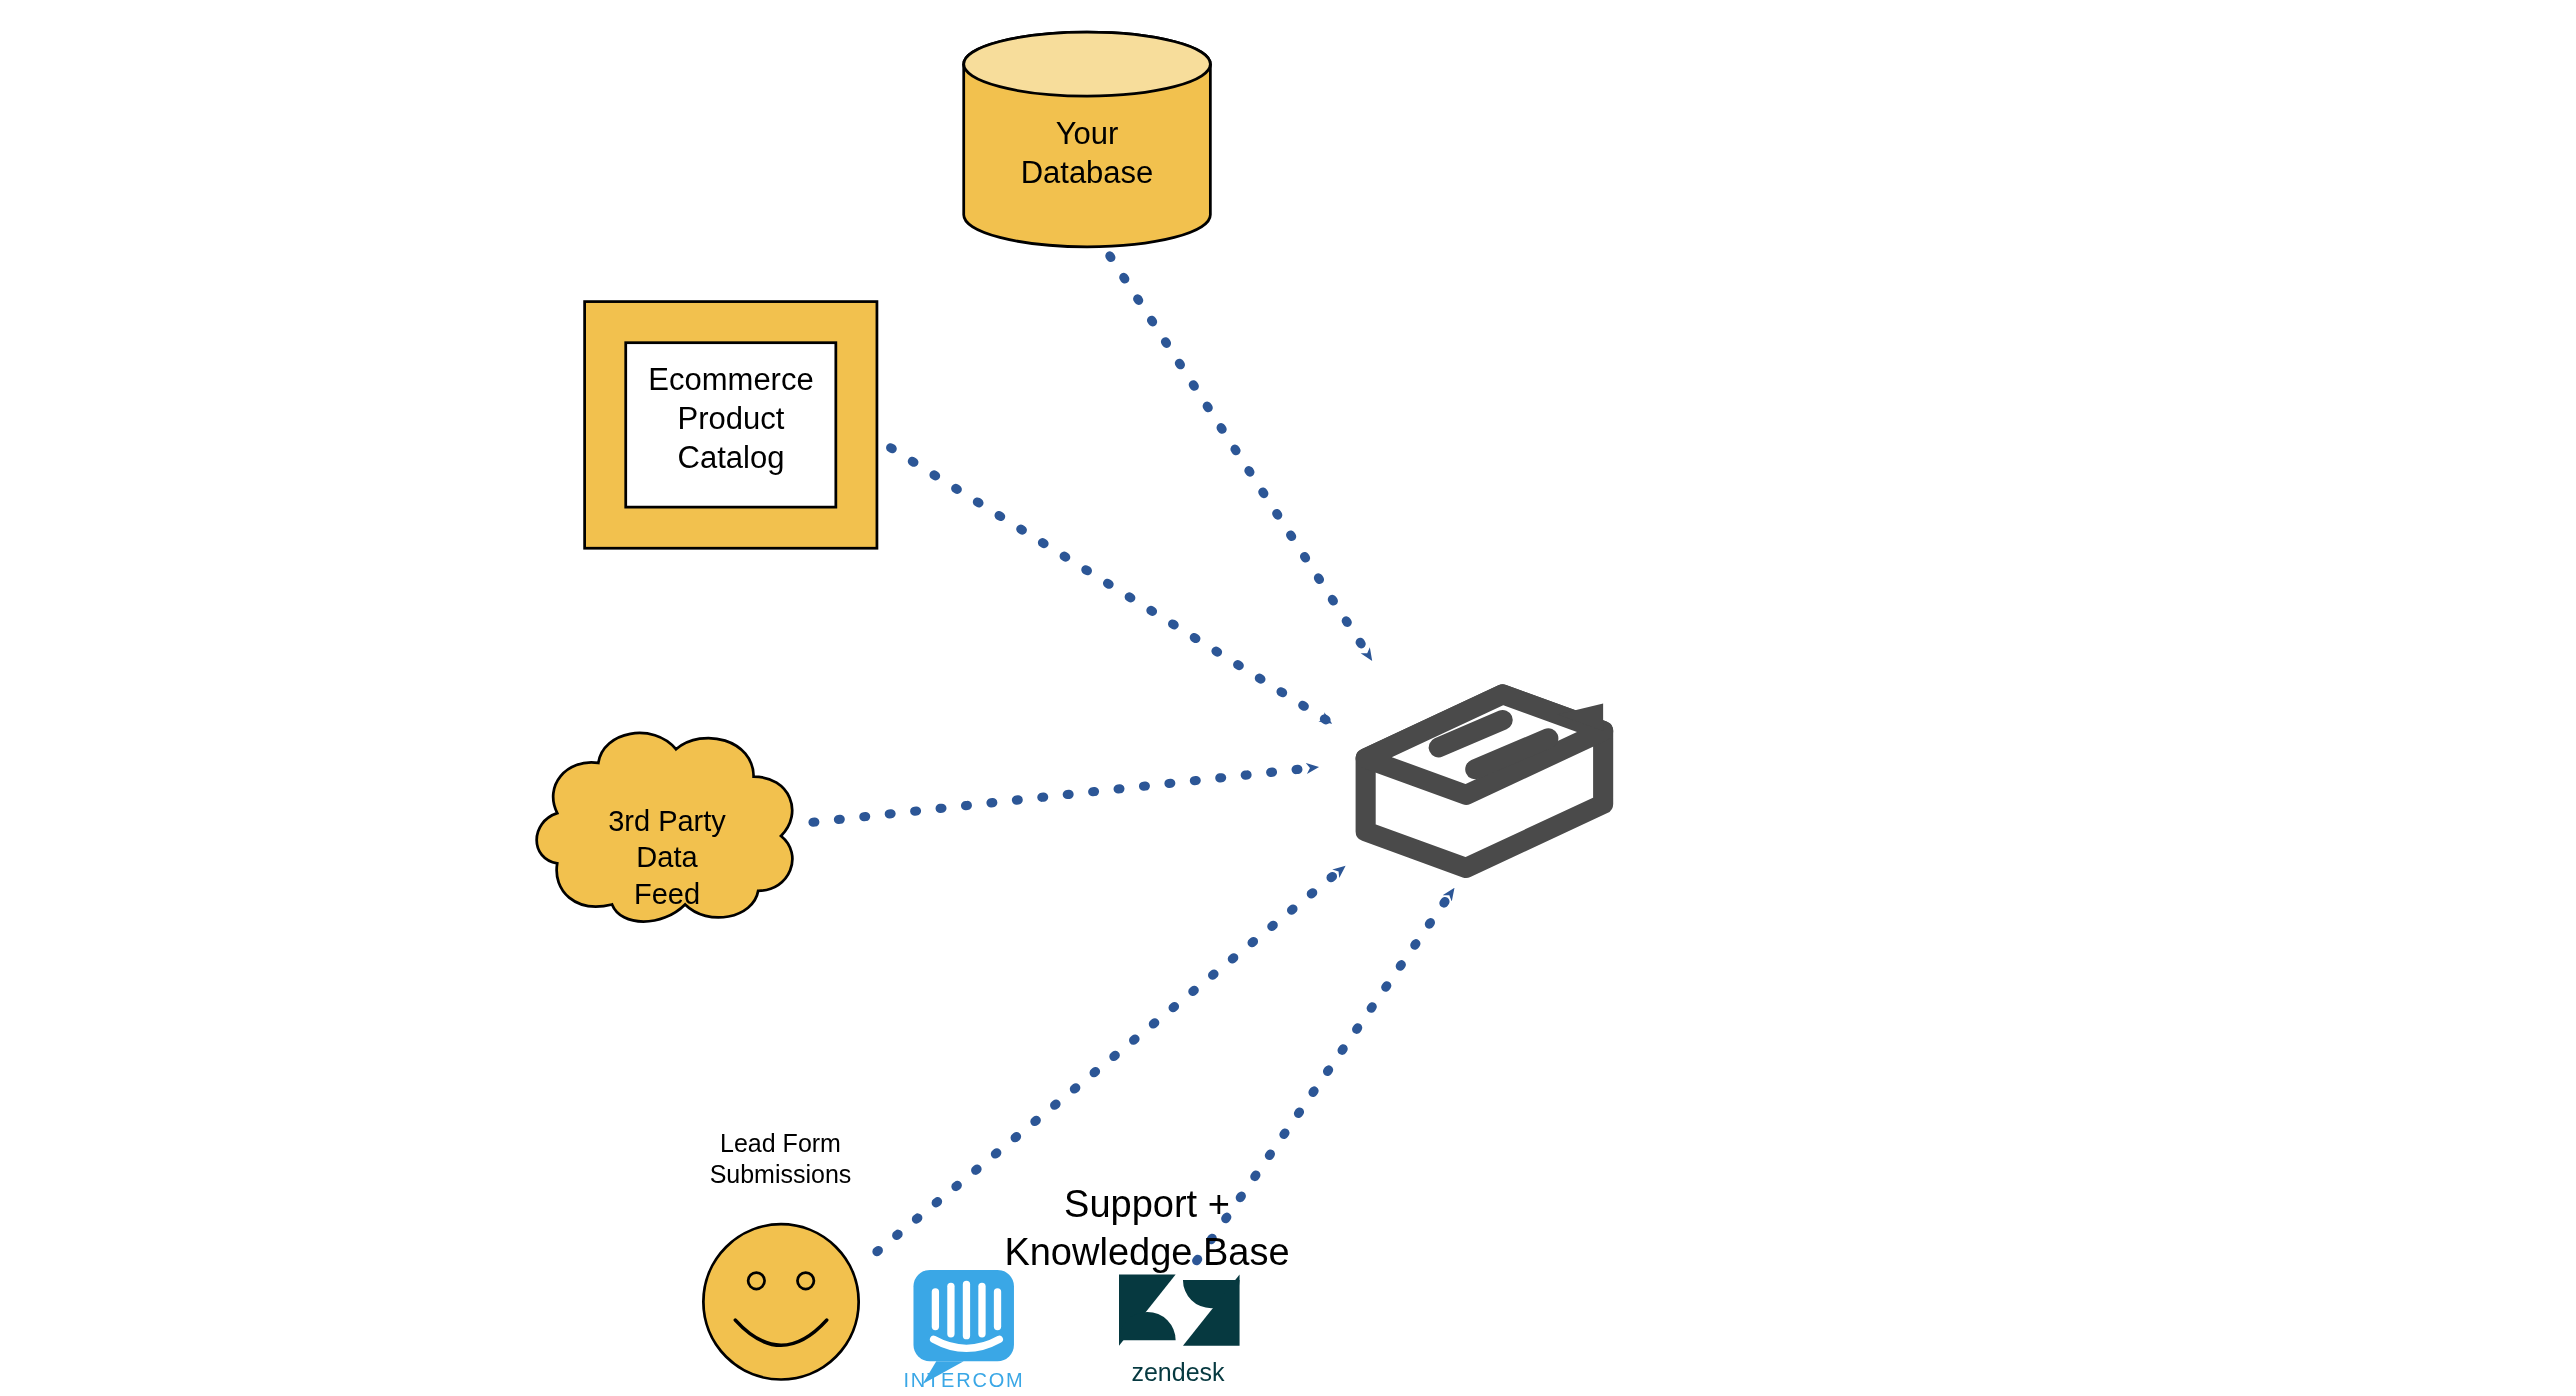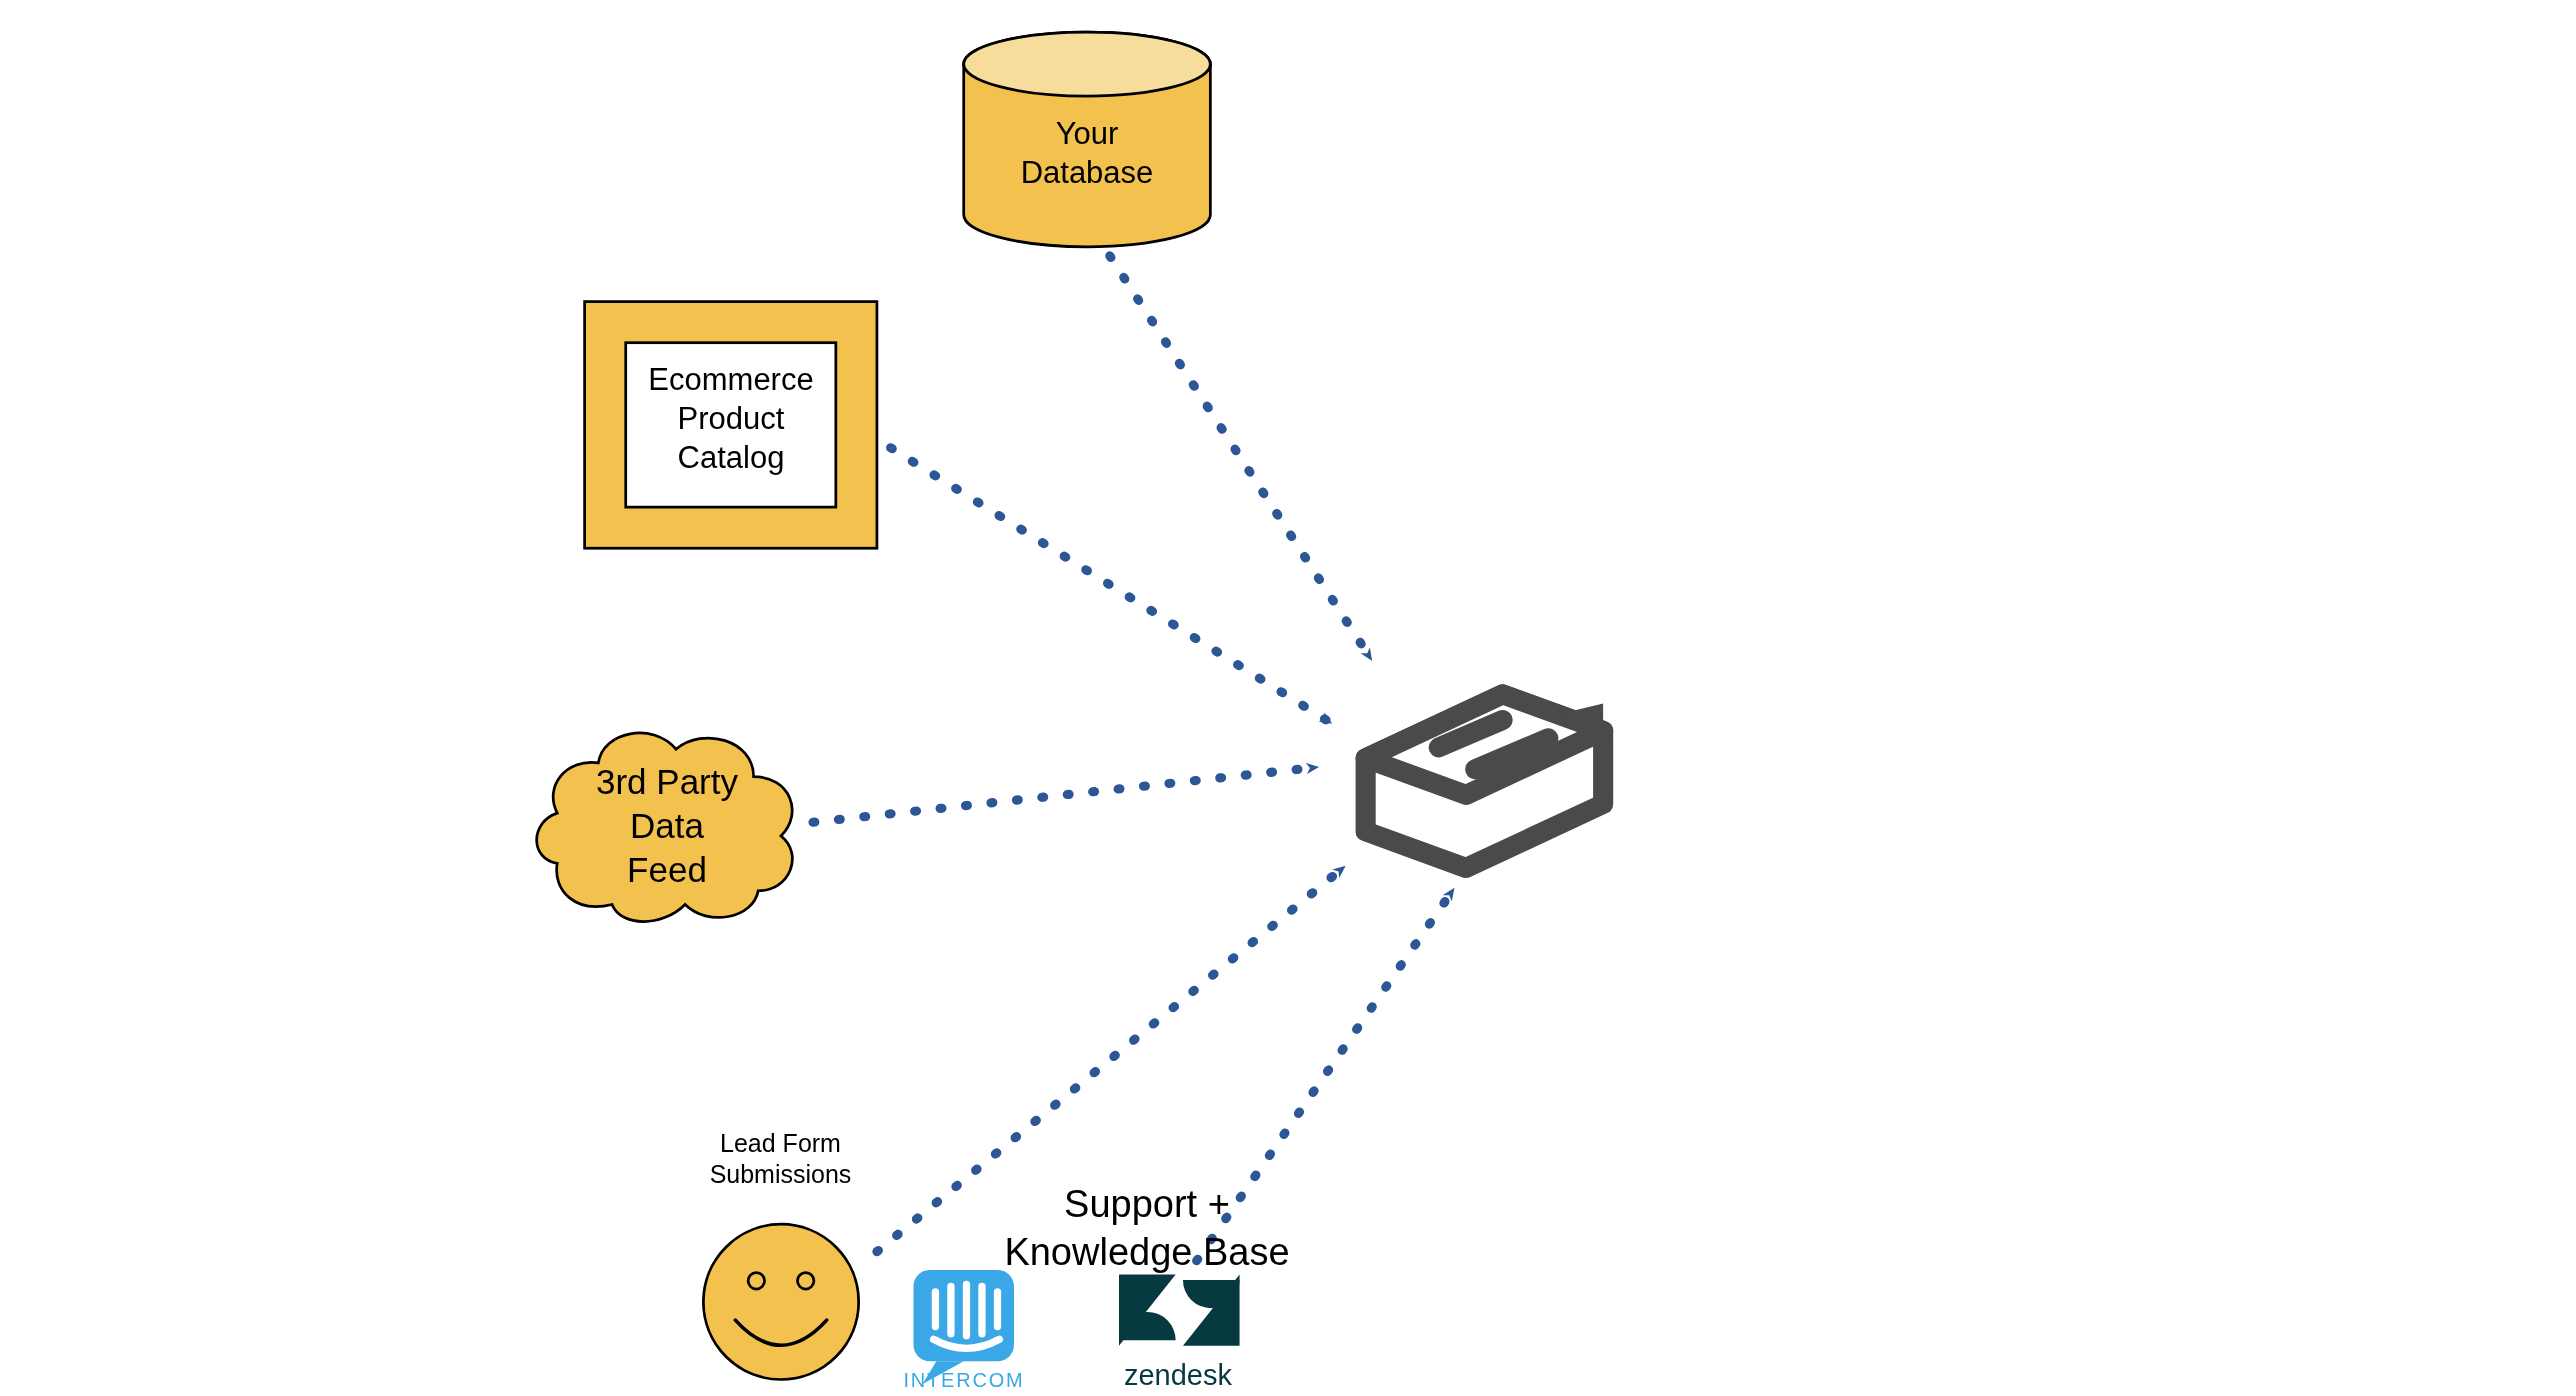--- a/index.html
+++ b/index.html
@@ -109,26 +109,26 @@
   </g>
 </svg>
 
 <div class="node-label" style="left:1005px; top:96px; width:164px; font-size:31px;margin-top:19px;">Your
 Database</div>
 
 <div class="node-label" style="left:633px; top:361px; width:196px; font-size:31px;">Ecommerce
 Product
 Catalog</div>
 
-<div class="node-label" style="left:580px; top:760px; width:174px; font-size:35px;">3rd Party
+<div class="node-label" style="left:580px; top:803px; width:174px; font-size:29px;">3rd Party
 Data
 Feed</div>
 
 <div class="node-label" style="left:630px; top:1128px; width:301px; font-size:25px;">Lead Form
 Submissions</div>
 
 <div class="node-label" style="left:987px; top:1181px; width:320px; font-size:38px;">Support +
 Knowledge Base</div>
 
 <div class="node-label" style="left:891px; top:1368px; width:146px; font-size:20px; color:#3aa7e6; letter-spacing:1.8px; font-weight:400;">INTERCOM</div>
 
-<div class="node-label" style="left:1096px; top:1357px; width:164px; font-size:29px; color:#063940; font-weight:500;">zendesk</div>
+<div class="node-label" style="left:1096px; top:1357px; width:164px; font-size:25px; color:#063940; font-weight:500;">zendesk</div>
 
 
 </body></html>

